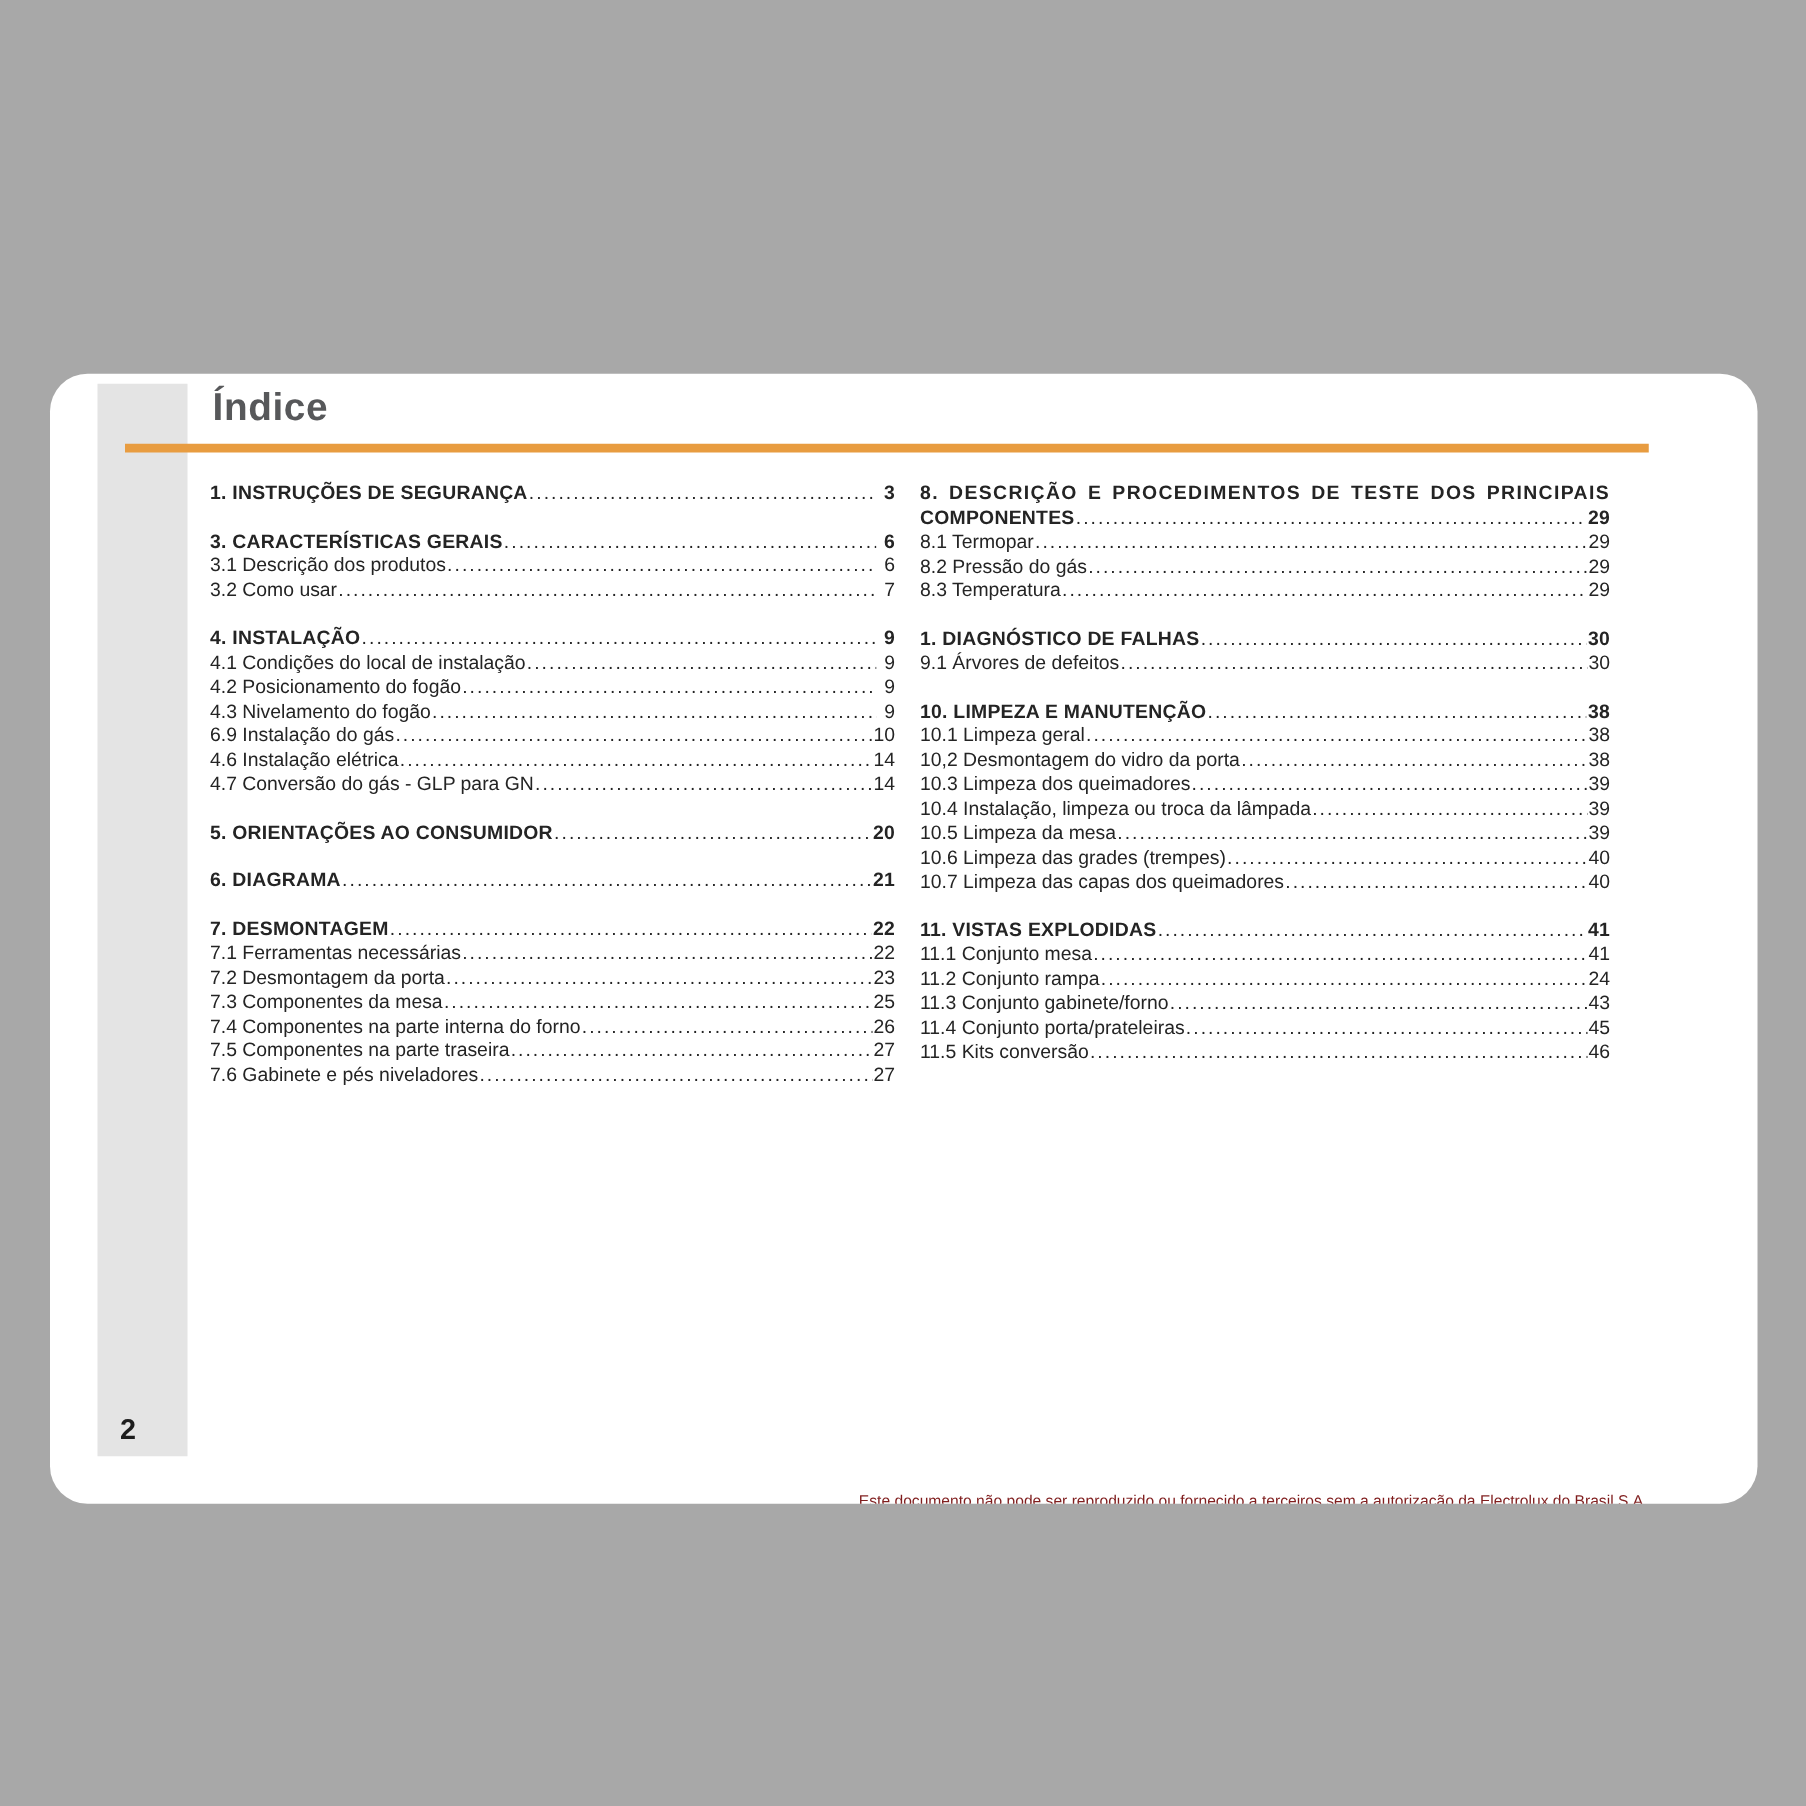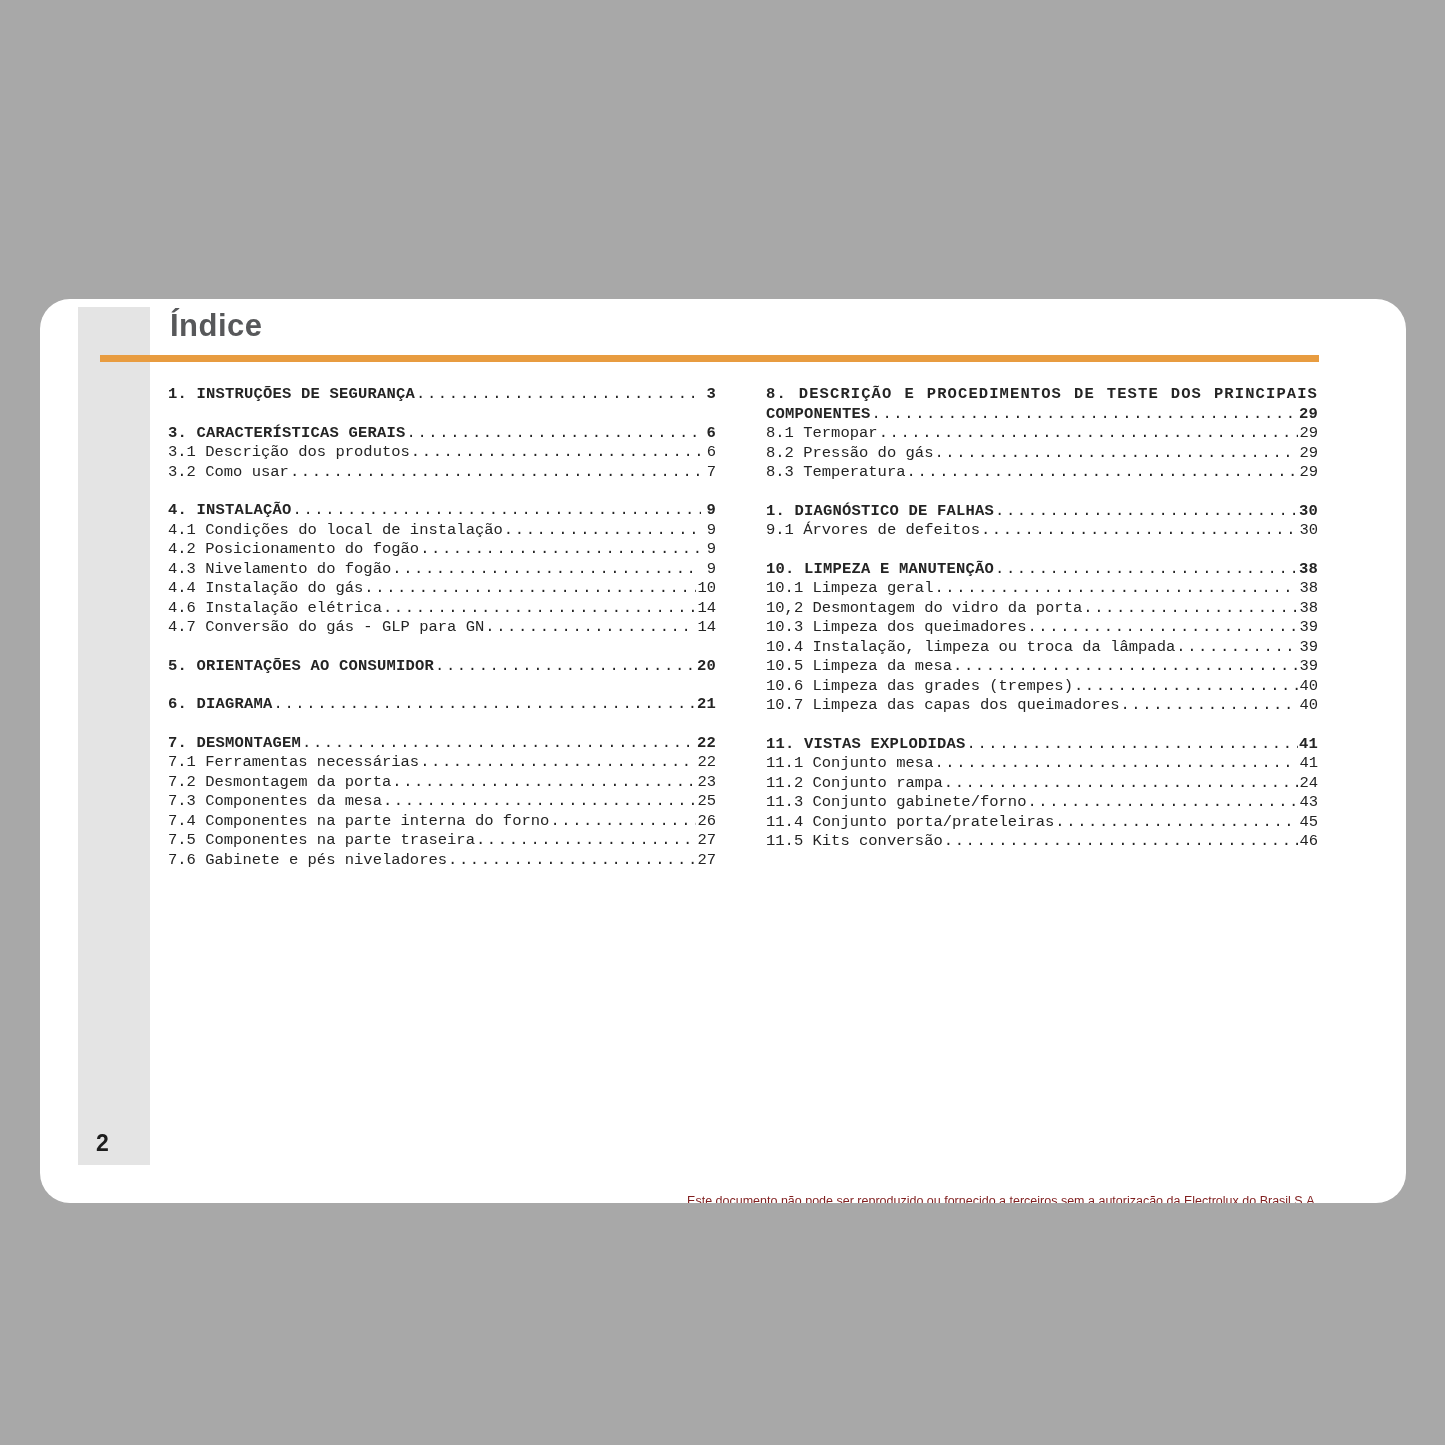--- a/index.html
+++ b/index.html
@@ -51,23 +51,22 @@
     width: 1219px;
     height: 7px;
     background: #e89c40;
   }
   .columns {
     position: absolute;
     left: 128px;
     top: 86px;
     width: 1150px;
     display: flex;
-    gap: 50px;
+    gap: 20px;
     color: #242424;
-    font-family: Liberation Mono, monospace;
   }
   .col { flex: 0 0 auto; }
   .col-left  { width: 548px; }
   .col-right { width: 552px; }
   .toc-group { margin-bottom: 19px; }
   .toc-row {
     display: flex;
     align-items: baseline;
     font-size: 15.5px;
     line-height: 19.5px;
@@ -166,21 +165,21 @@
               <span class="label">4.2 Posicionamento do fogão</span>
               <span class="dots"></span>
               <span class="pnum">9</span>
             </div>
             <div class="toc-row">
               <span class="label">4.3 Nivelamento do fogão</span>
               <span class="dots"></span>
               <span class="pnum">9</span>
             </div>
             <div class="toc-row">
-              <span class="label">4.4 Instalação do gás</span>
+              <span class="label">6.9 Instalação do gás</span>
               <span class="dots"></span>
               <span class="pnum">10</span>
             </div>
             <div class="toc-row">
               <span class="label">4.6 Instalação elétrica</span>
               <span class="dots"></span>
               <span class="pnum">14</span>
             </div>
             <div class="toc-row">
               <span class="label">4.7 Conversão do gás - GLP para GN</span>

